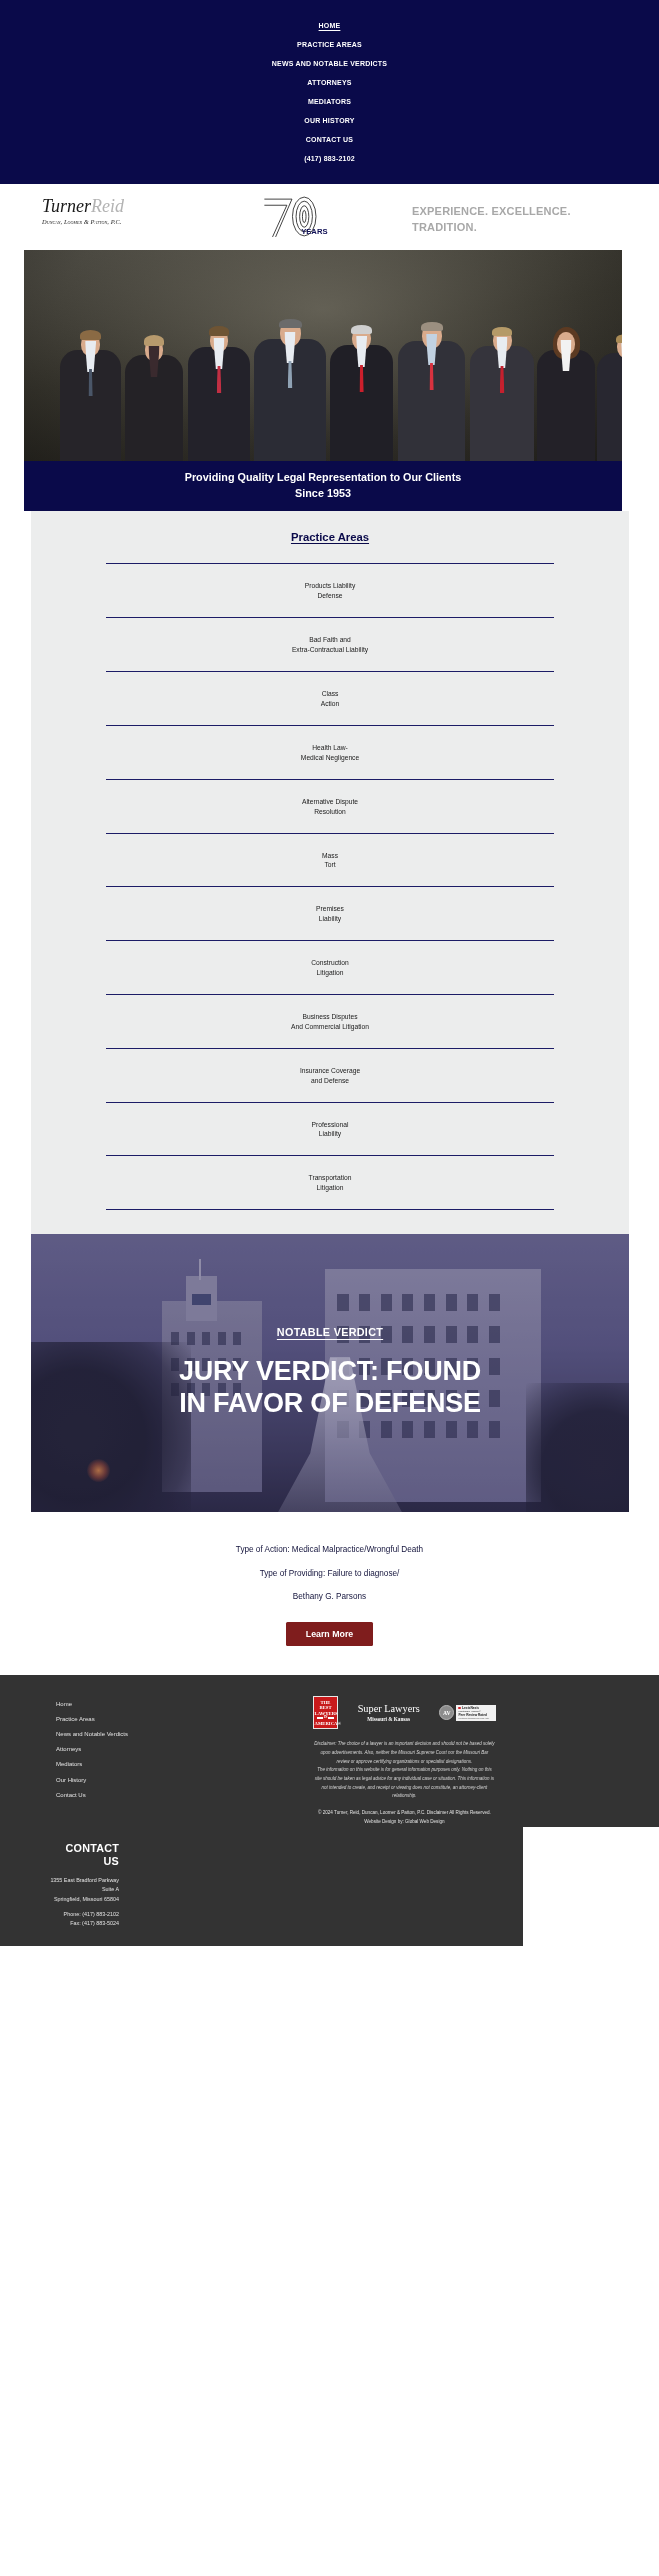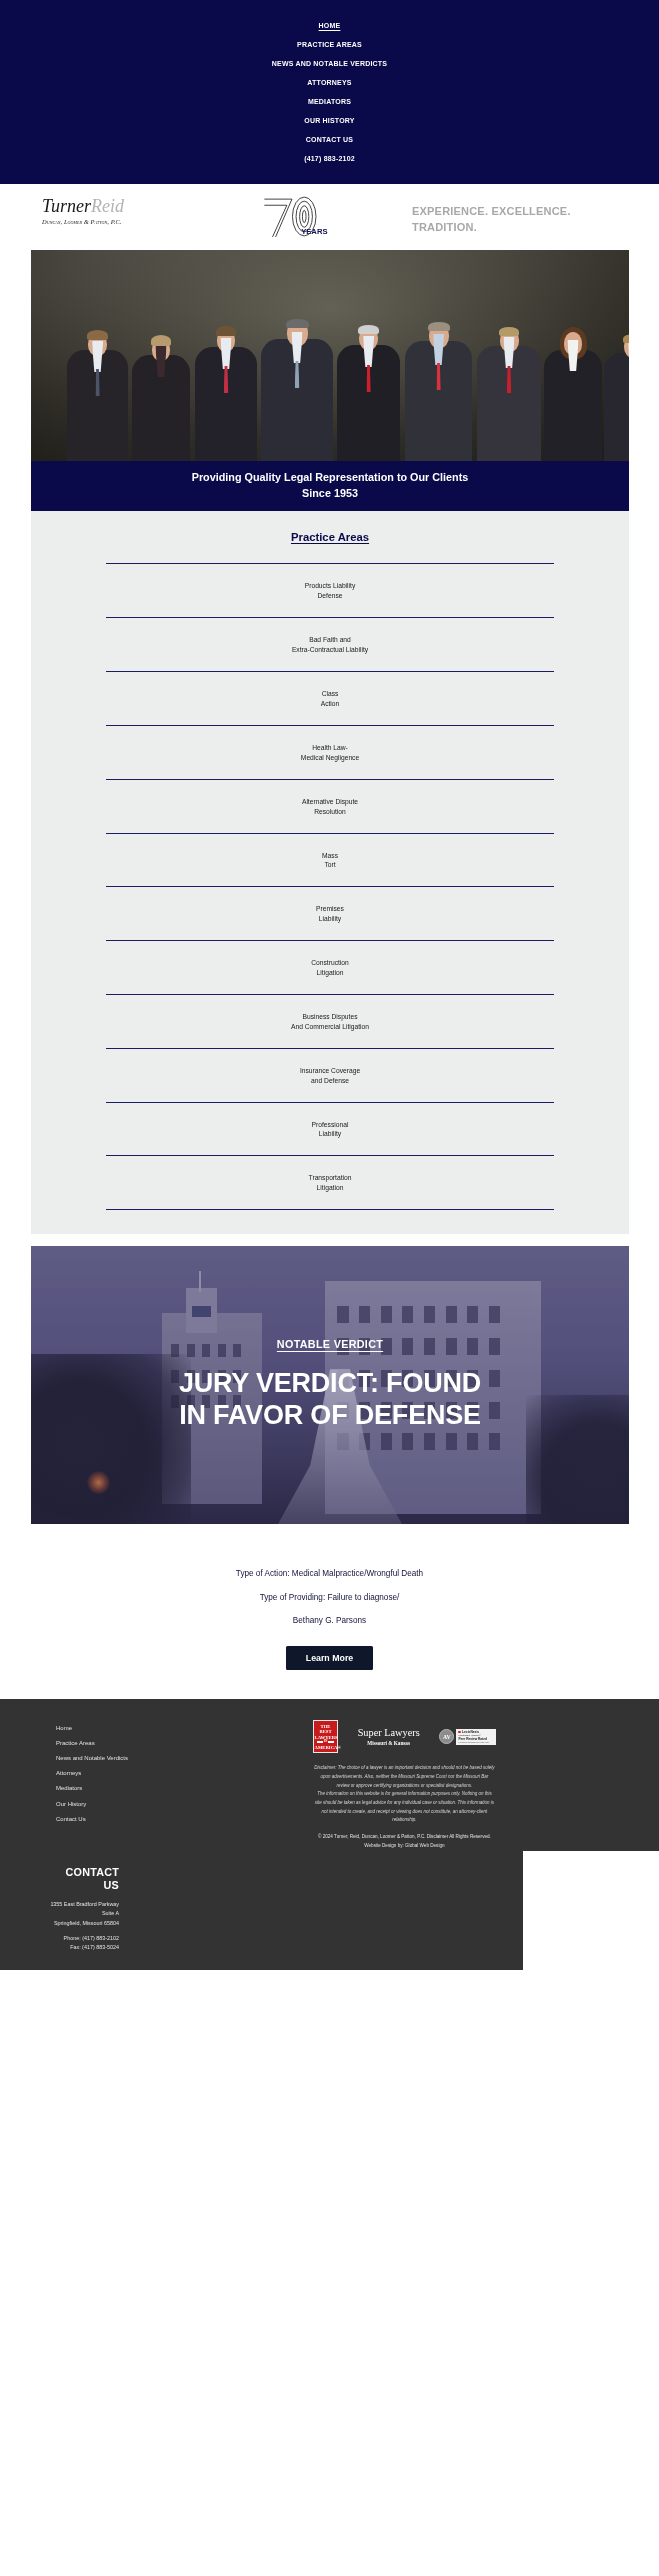--- a/index.html
+++ b/index.html
@@ -86,21 +86,21 @@
     font-size: 11px;
     font-weight: 700;
     letter-spacing: 0.2px;
     line-height: 1.45;
     width: 206px;
   }
 
   
   .hero-wrap {
     width: 619px;
-    padding: 0 31px;
+    padding: 0 24px;
     background: #ffffff;
   }
   .hero-photo {
     width: 598px;
     height: 211px;
     position: relative;
     overflow: hidden;
     background: linear-gradient(170deg, #4f4d45 0%, #39372f 45%, #2a2823 100%);
   }
   .hero-photo .vignette {
@@ -177,21 +177,21 @@
   }
   .pa-item:last-child { border-bottom: 0.5px solid #1c1c66; }
   .pa-line {
     display: block;
     color: #1a1a1a;
     font-size: 6.7px;
     line-height: 1.48;
   }
 
   
-  .verdict-wrap { width: 659px; padding: 12px 31px; background: #ffffff; }
+  .verdict-wrap { width: 659px; padding: 0 31px; background: #ffffff; }
   .verdict {
     width: 598px;
     height: 278px;
     position: relative;
     overflow: hidden;
     background: #3b3a63;
   }
   .v-sky {
     position: absolute; inset: 0;
     background: linear-gradient(180deg, #6e6b94 0%, #5d5a86 40%, #3a3858 78%, #24223a 100%);
@@ -274,21 +274,21 @@
   }
   .vd-row {
     color: #14143c;
     font-size: 8.2px;
     line-height: 1.5;
     margin-bottom: 11.3px;
   }
   .vd-row:last-of-type { margin-bottom: 18.5px; }
   .learn-more {
     display: inline-block;
-    background: #0f172a;
+    background: #7f1d1d;
     color: #ffffff;
     font-size: 8.8px;
     font-weight: 700;
     padding: 6.7px 19.6px;
     border: none;
     border-radius: 1.5px;
     cursor: pointer;
     font-family: "Liberation Sans", sans-serif;
   }
 

